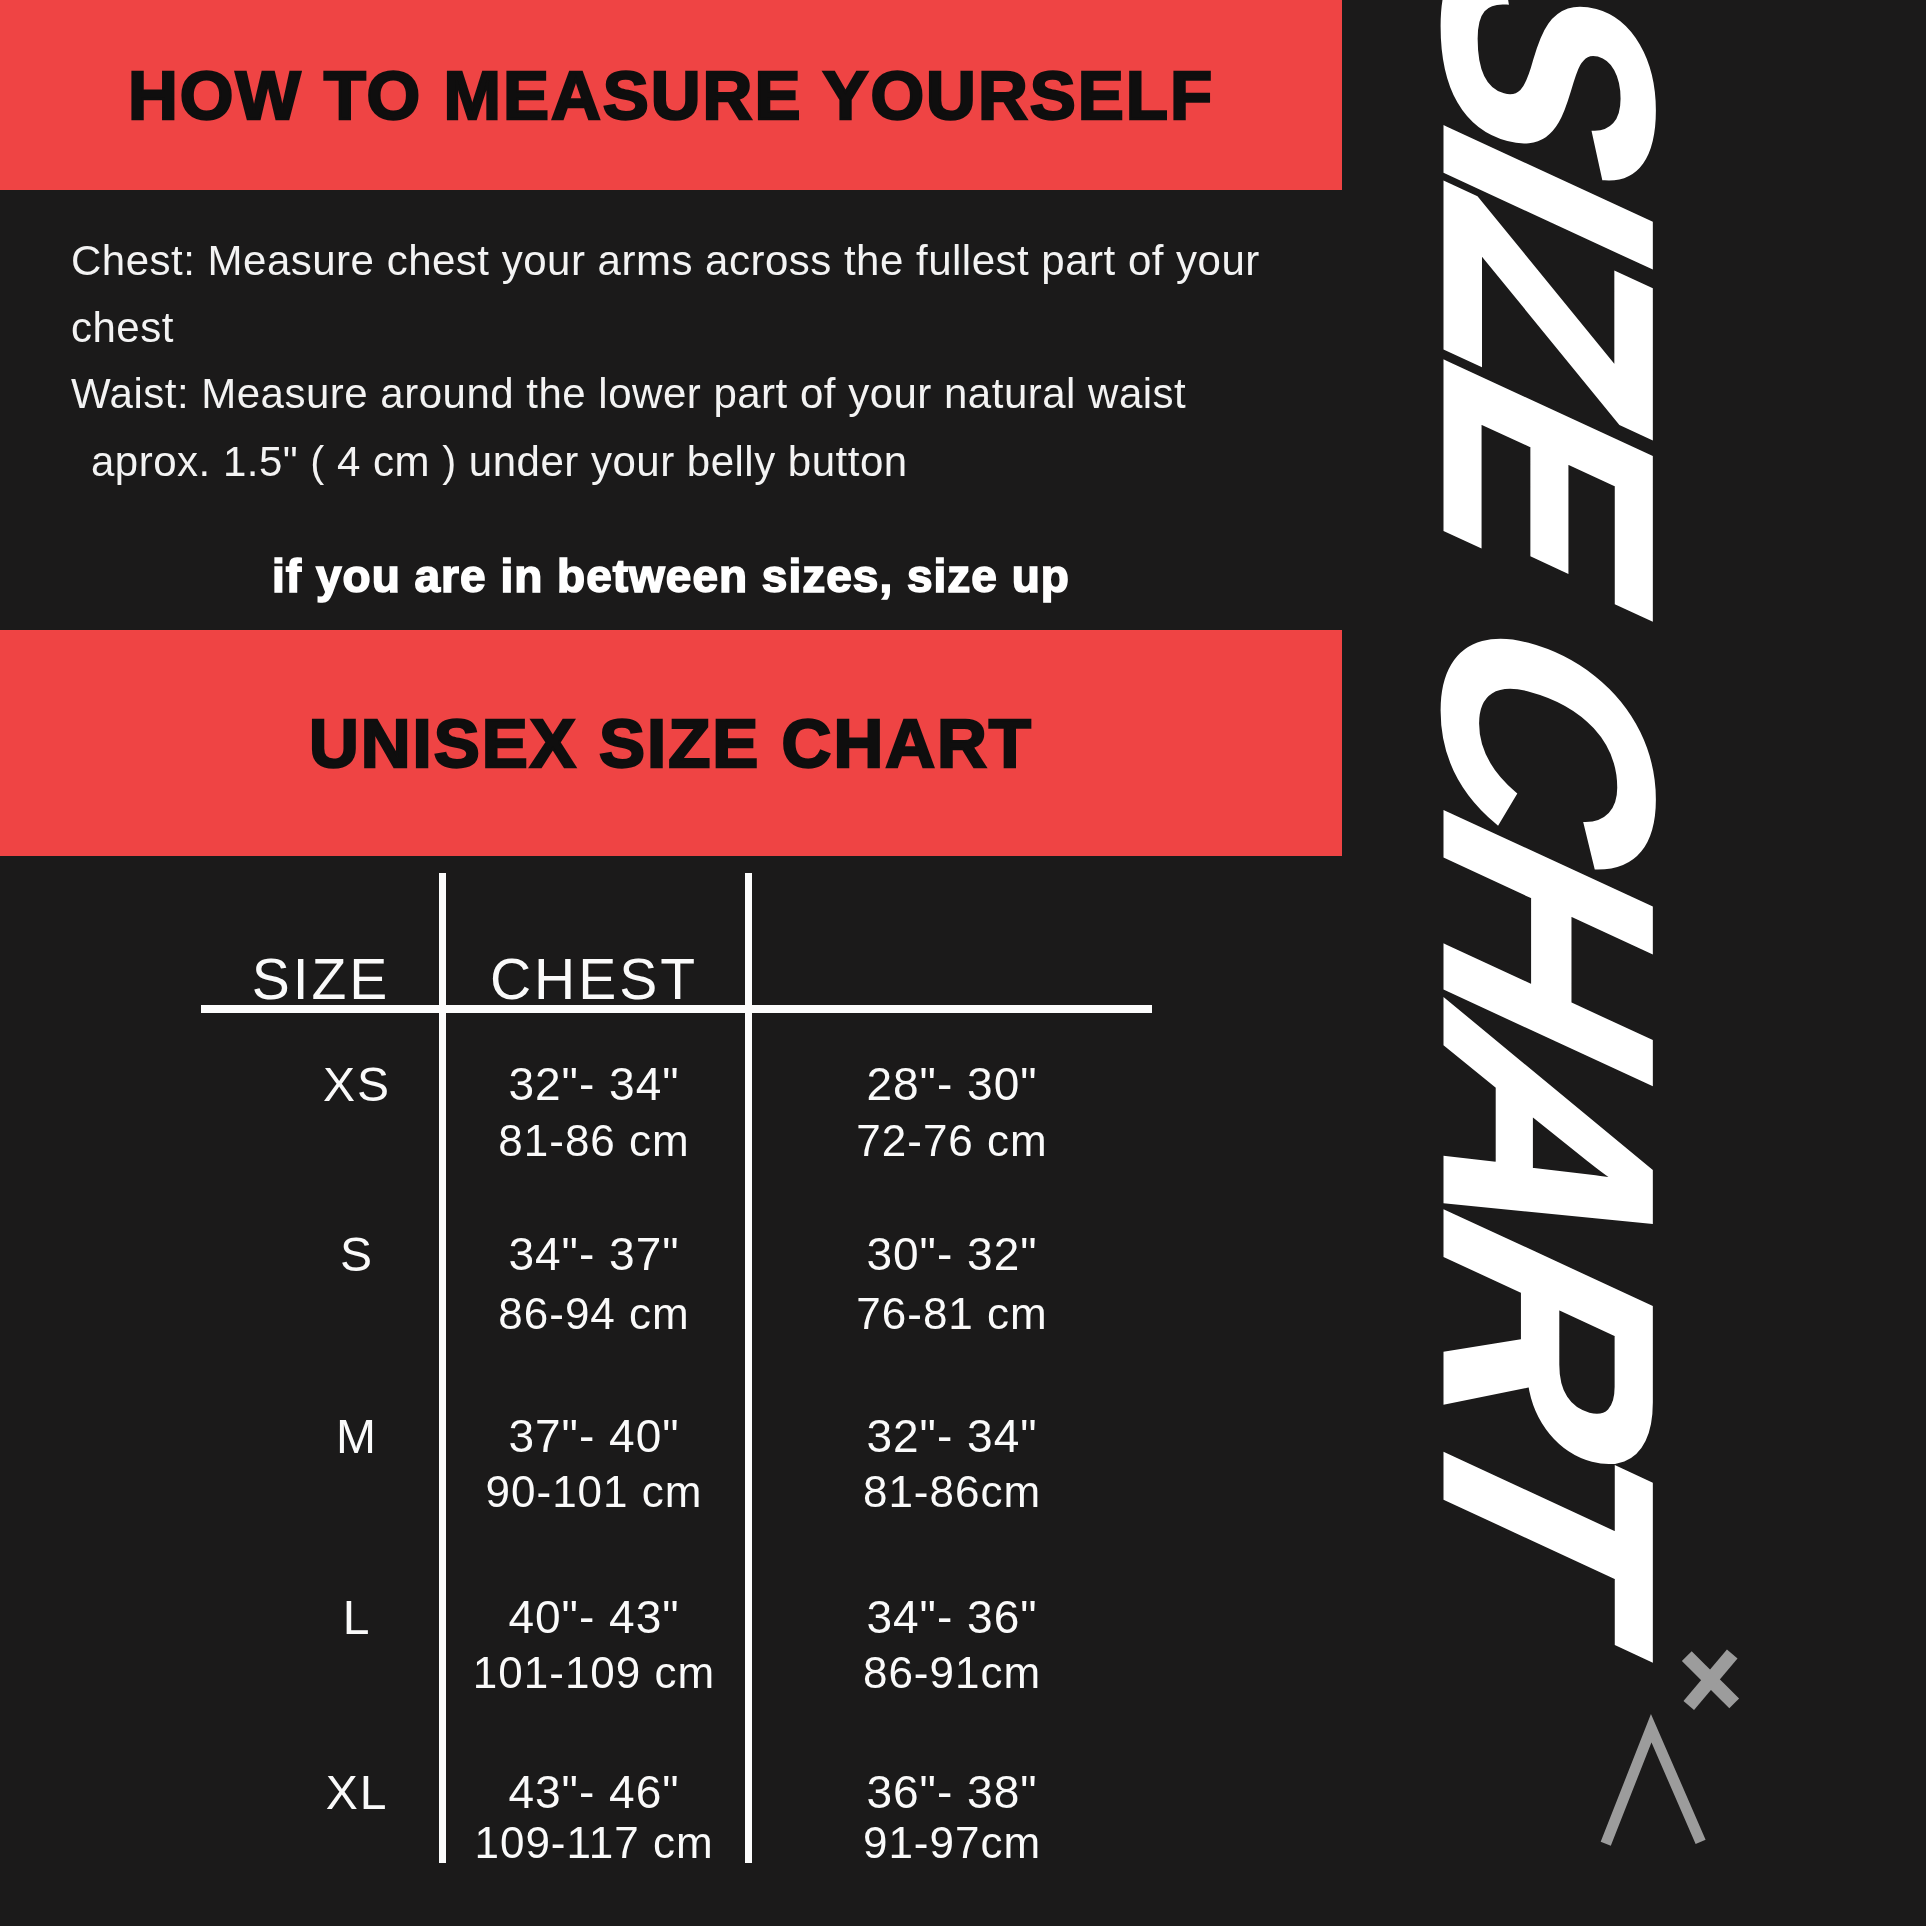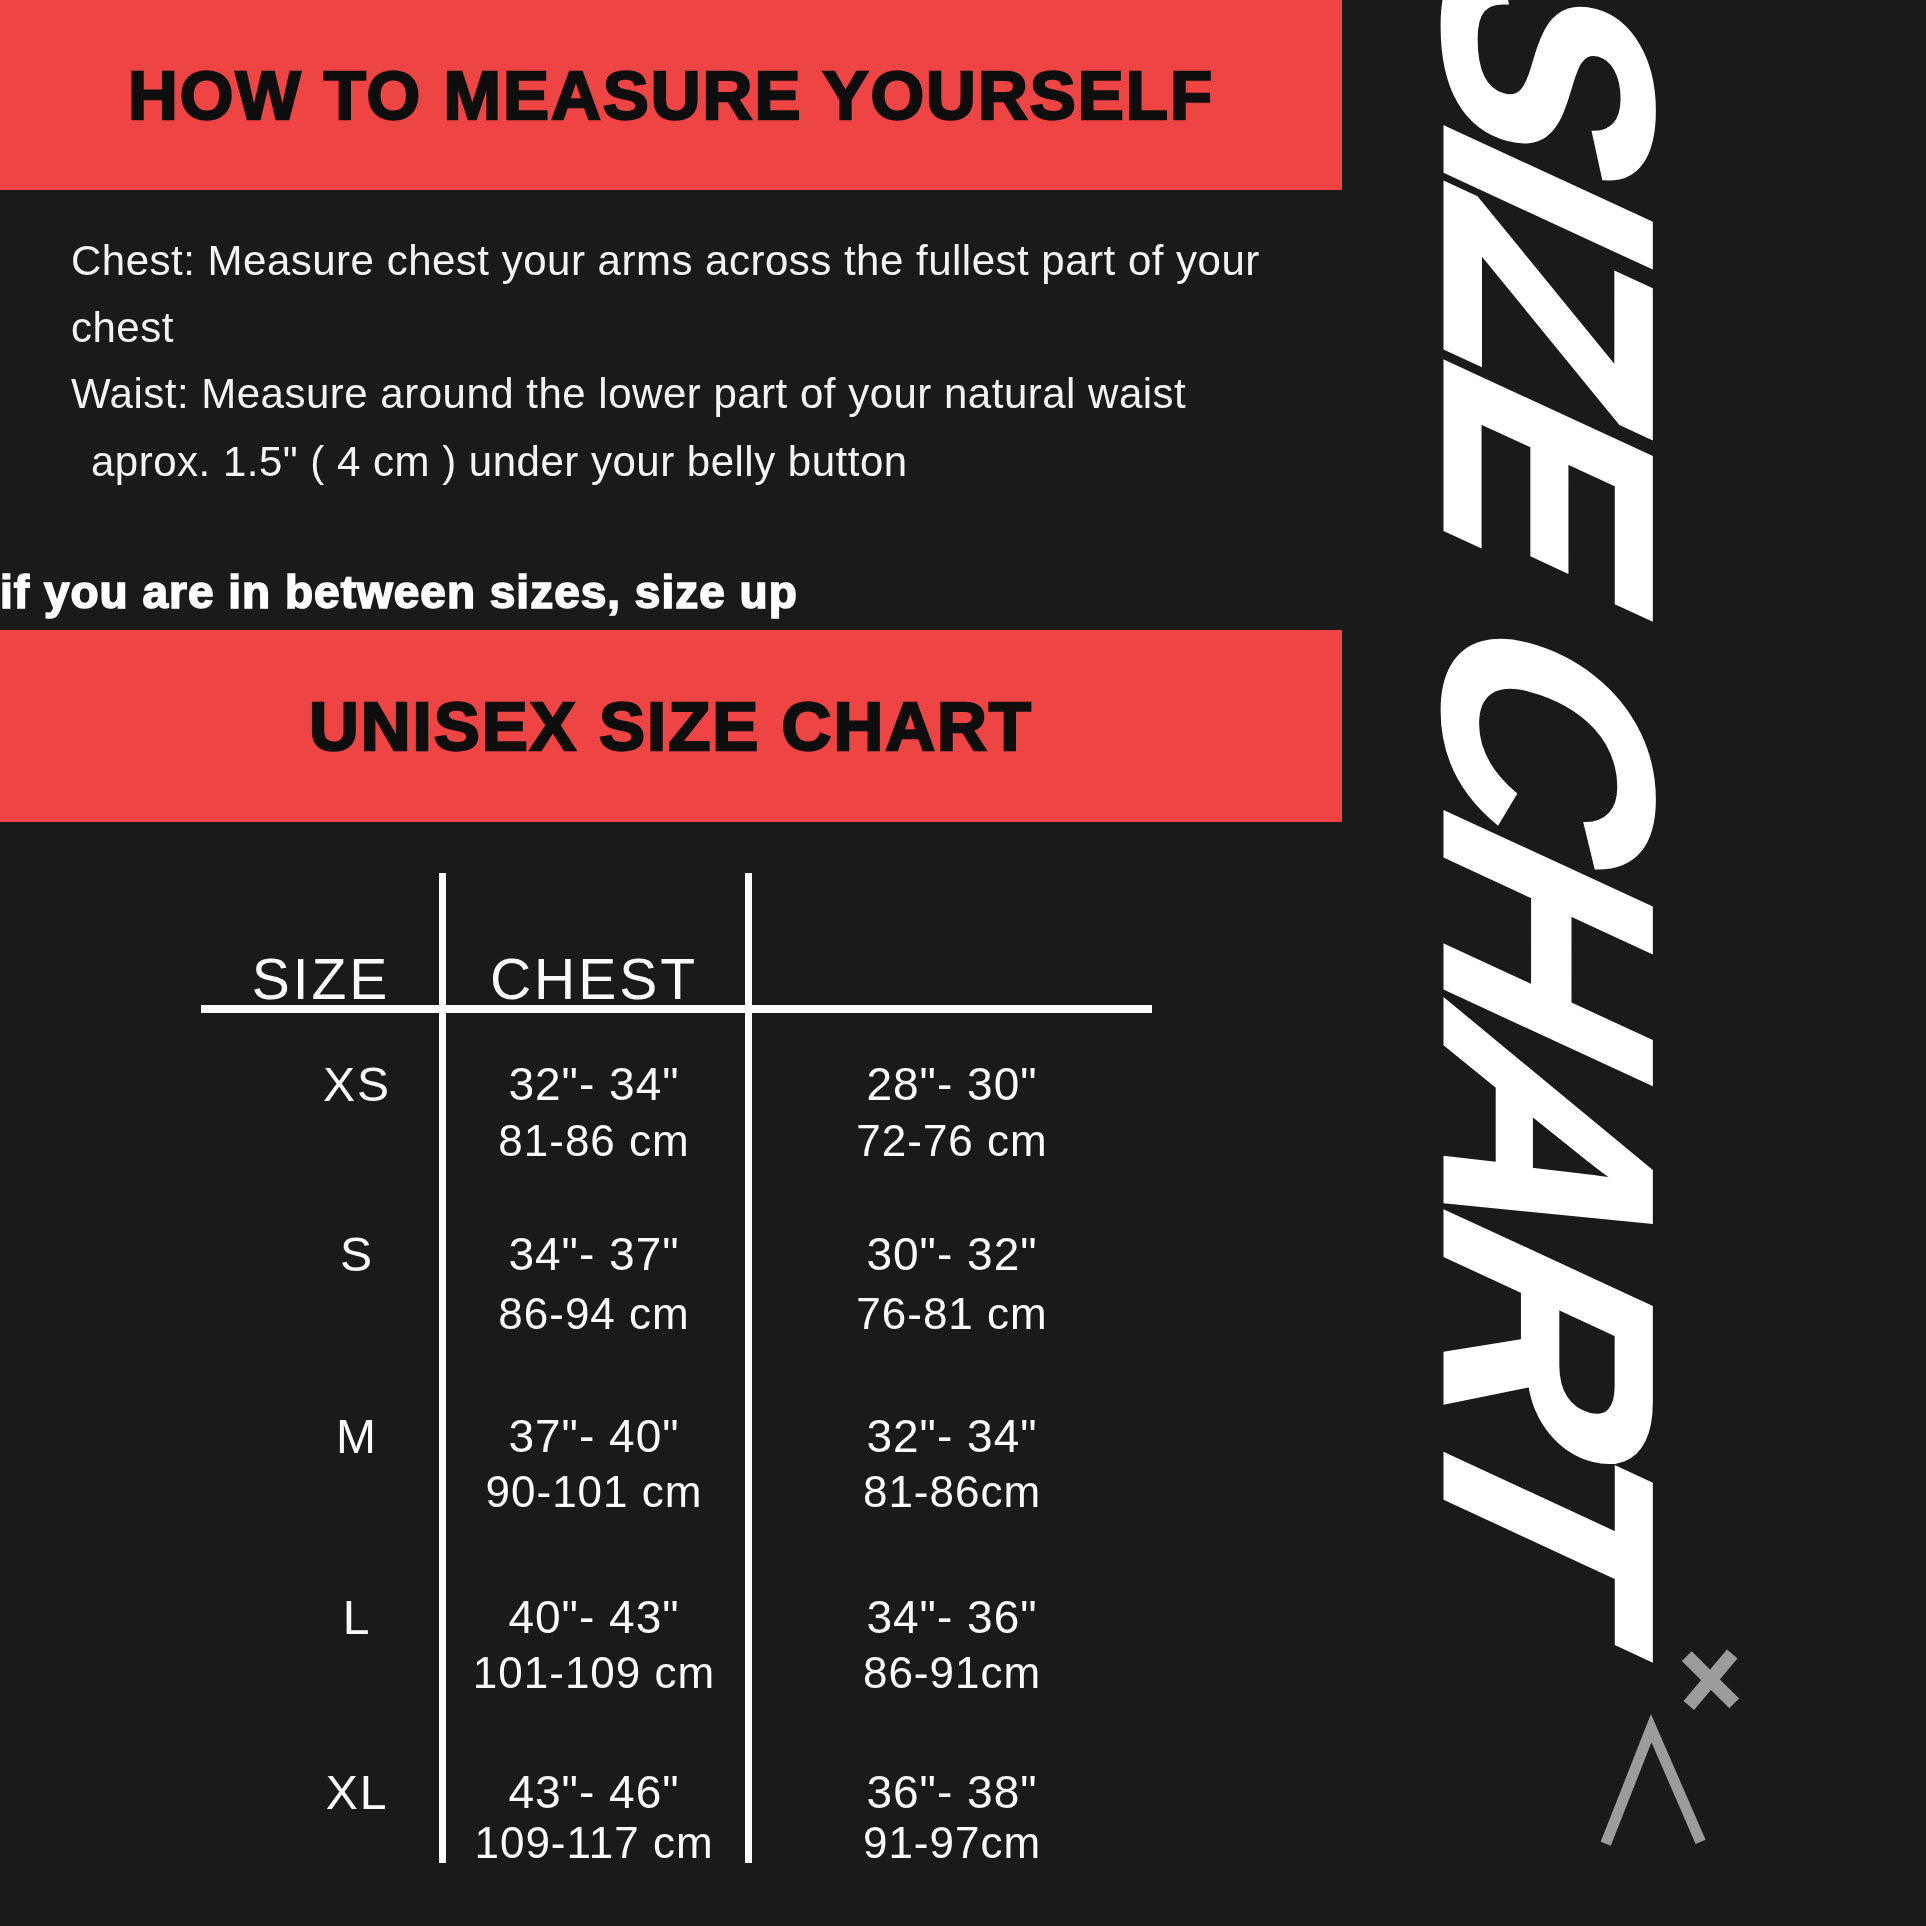--- a/index.html
+++ b/index.html
@@ -5,32 +5,32 @@
   html,body{margin:0;padding:0;background:#1b1a1a;}
   .canvas{
     position:relative;width:1927px;height:1927px;background:#1b1a1a;
     overflow:hidden;font-family:"Liberation Sans",sans-serif;
   }
   .banner{
     position:absolute;left:0;width:1342px;background:#ef4444;
     display:flex;align-items:center;justify-content:center;
   }
   .banner1{top:0;height:190px;}
-  .banner2{top:630px;height:192px;}
+  .banner2{top:630px;height:226px;}
   .banner-title{
     margin:0;color:#0f0e0e;font-size:69px;font-weight:bold;
     letter-spacing:2px;-webkit-text-stroke:2.4px #0f0e0e;white-space:nowrap;
   }
   .iline{
     position:absolute;left:71px;transform:translateY(-50%);
     color:#f3f3f3;font-size:42px;font-weight:400;letter-spacing:0.5px;white-space:nowrap;
   }
   .note{
-    position:absolute;left:0;top:592px;width:1342px;margin:0;
-    transform:translateY(-50%);color:#ffffff;
+    position:absolute;left:0;top:576px;width:1342px;margin:0;
+    transform:translateY(-50%);text-align:center;color:#ffffff;
     font-size:46px;font-weight:bold;-webkit-text-stroke:1.6px #ffffff;letter-spacing:1px;
   }
   .vline{position:absolute;top:873px;width:7px;height:990px;background:#fcfcfc;}
   .hline{position:absolute;left:201px;top:1005px;width:951px;height:8px;background:#fcfcfc;}
   .t{
     position:absolute;transform:translate(-50%,-50%);white-space:nowrap;
     color:#fafafa;font-weight:400;
   }
   .th{font-size:57px;letter-spacing:3px;margin-top:40px;}
   .sz{font-size:48px;letter-spacing:2px;margin-left:36px;}

